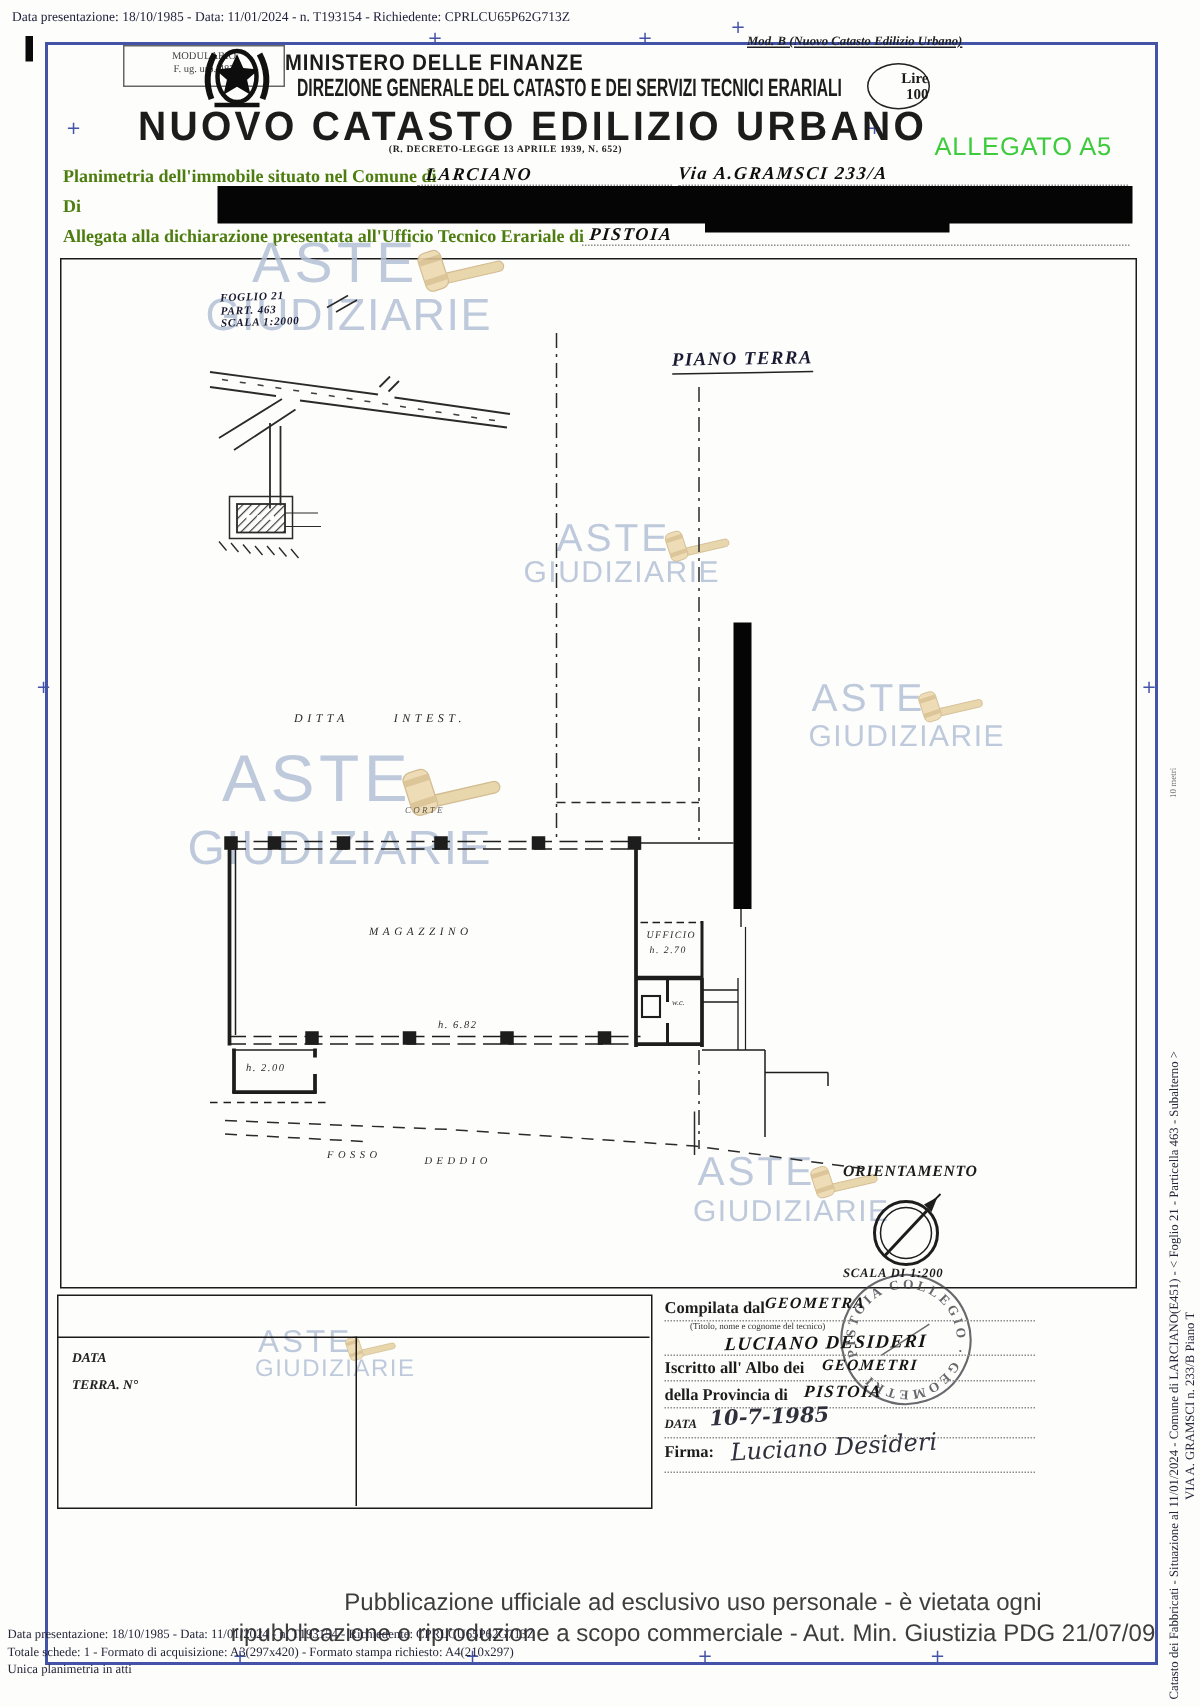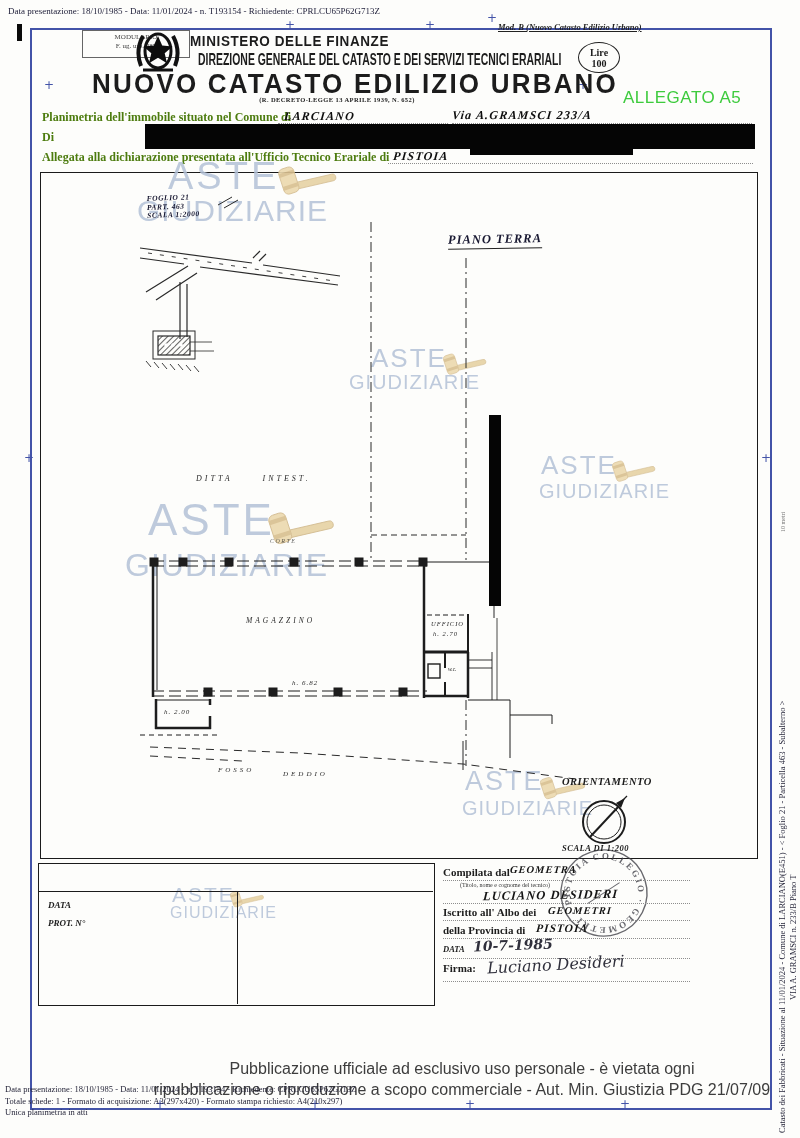--- a/index.html
+++ b/index.html
@@ -19,21 +19,21 @@
         font-weight:bold;font-size:13.5px;letter-spacing:.6px;transform:scale(1,1.12);transform-origin:left top;}
   .direction{position:absolute;left:198px;top:50px;font-family:"Liberation Sans",sans-serif;
         font-weight:bold;font-size:14.5px;white-space:nowrap;transform:scale(.72,1.15);transform-origin:left top;}
   .big-title{position:absolute;left:92px;top:68px;font-family:"Liberation Sans",sans-serif;
         font-weight:600;font-size:26px;letter-spacing:2.2px;white-space:nowrap;transform:scale(1,1.05);transform-origin:left top;}
   .subtitle{position:absolute;left:237px;top:96px;width:200px;text-align:center;
         font-size:6.5px;font-weight:bold;letter-spacing:.4px;color:#222;}
   .modb{position:absolute;left:498px;top:22px;font-size:8.5px;font-weight:bold;font-style:italic;
         color:#222;text-decoration:underline;}
   .lire{position:absolute;left:578px;top:42px;width:42px;height:31px;border:1.5px solid #222;
-        border-radius:50%;text-align:center;font-size:10px;font-weight:bold;line-height:11px;padding-top:4px;box-sizing:border-box;}
+        border-radius:50%;text-align:right;font-size:10px;font-weight:bold;line-height:11px;padding-top:4px;box-sizing:border-box;}
   .allegato{position:absolute;left:623px;top:88px;font-family:"Liberation Sans",sans-serif;
         font-size:17px;color:#3ecb3e;letter-spacing:.5px;}
   
   .flabel{position:absolute;font-size:12px;font-weight:600;color:#4d7c0f;white-space:nowrap;}
   .fvalue{position:absolute;font-size:12px;font-weight:bold;font-style:italic;letter-spacing:1.2px;
         color:#0e0e0e;white-space:nowrap;transform:skewX(-6deg);}
   .dotline{position:absolute;border-bottom:1px dotted #8d8d8d;height:1px;}
   
   .planbox{position:absolute;left:40px;top:172px;width:716px;height:685px;border:1.5px solid #1b1b1b;}
   .hand{font-style:italic;font-weight:bold;color:#191932;}
@@ -292,21 +292,21 @@
   <div class="dim" style="left:448px;top:666px;font-size:5.5px;letter-spacing:0;">w.c.</div>
   <div class="plan-label" style="left:218px;top:766px;font-size:7px;">FOSSO</div>
   <div class="plan-label" style="left:283px;top:770px;font-size:7px;">DEDDIO</div>
   <div class="orient">ORIENTAMENTO</div>
   <div class="scala">SCALA DI 1:200</div>
 
   <div class="annbox"></div>
   <div class="annhr"></div>
   <div class="anndiv"></div>
   <div class="annsmall" style="left:48px;top:900px;">DATA</div>
-  <div class="annsmall" style="left:48px;top:918px;">PROT. N°</div>
+  <div class="annsmall" style="left:48px;top:918px;">TERRA. N°</div>
 
   <div class="rlabel" style="left:443px;top:866px;">Compilata dal</div>
   <div class="rvalue" style="left:510px;top:864px;">GEOMETRA</div>
   <div class="dotline" style="left:443px;top:879px;width:247px;"></div>
   <div class="hint" style="left:460px;top:882px;">(Titolo, nome e cognome del tecnico)</div>
   <div class="rvalue" style="left:483px;top:888px;font-size:12.5px;transform:rotate(-1deg) skewX(-5deg);">LUCIANO DESIDERI</div>
   <div class="dotline" style="left:443px;top:902px;width:247px;"></div>
   <div class="rlabel" style="left:443px;top:906px;">Iscritto all' Albo dei</div>
   <div class="rvalue" style="left:548px;top:905px;">GEOMETRI</div>
   <div class="dotline" style="left:443px;top:919px;width:247px;"></div>

